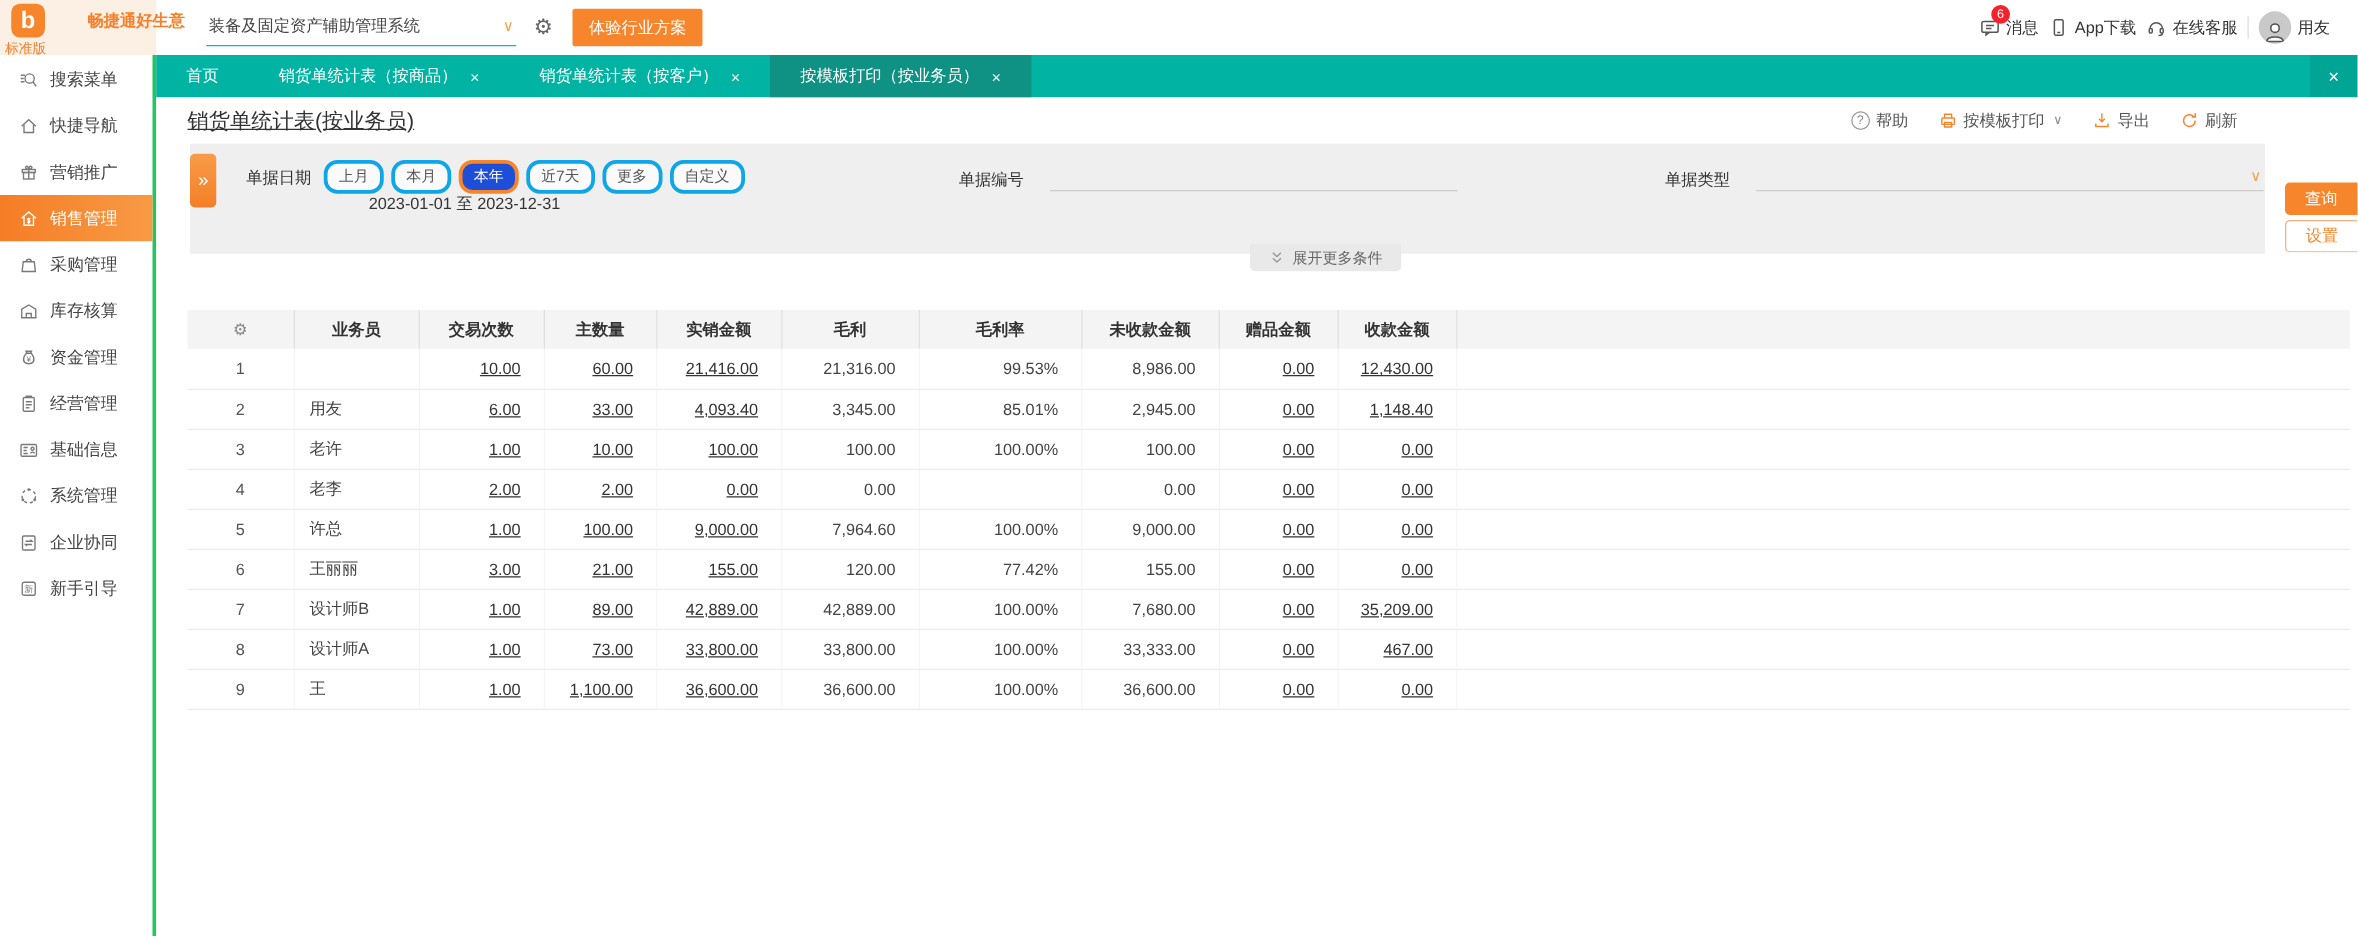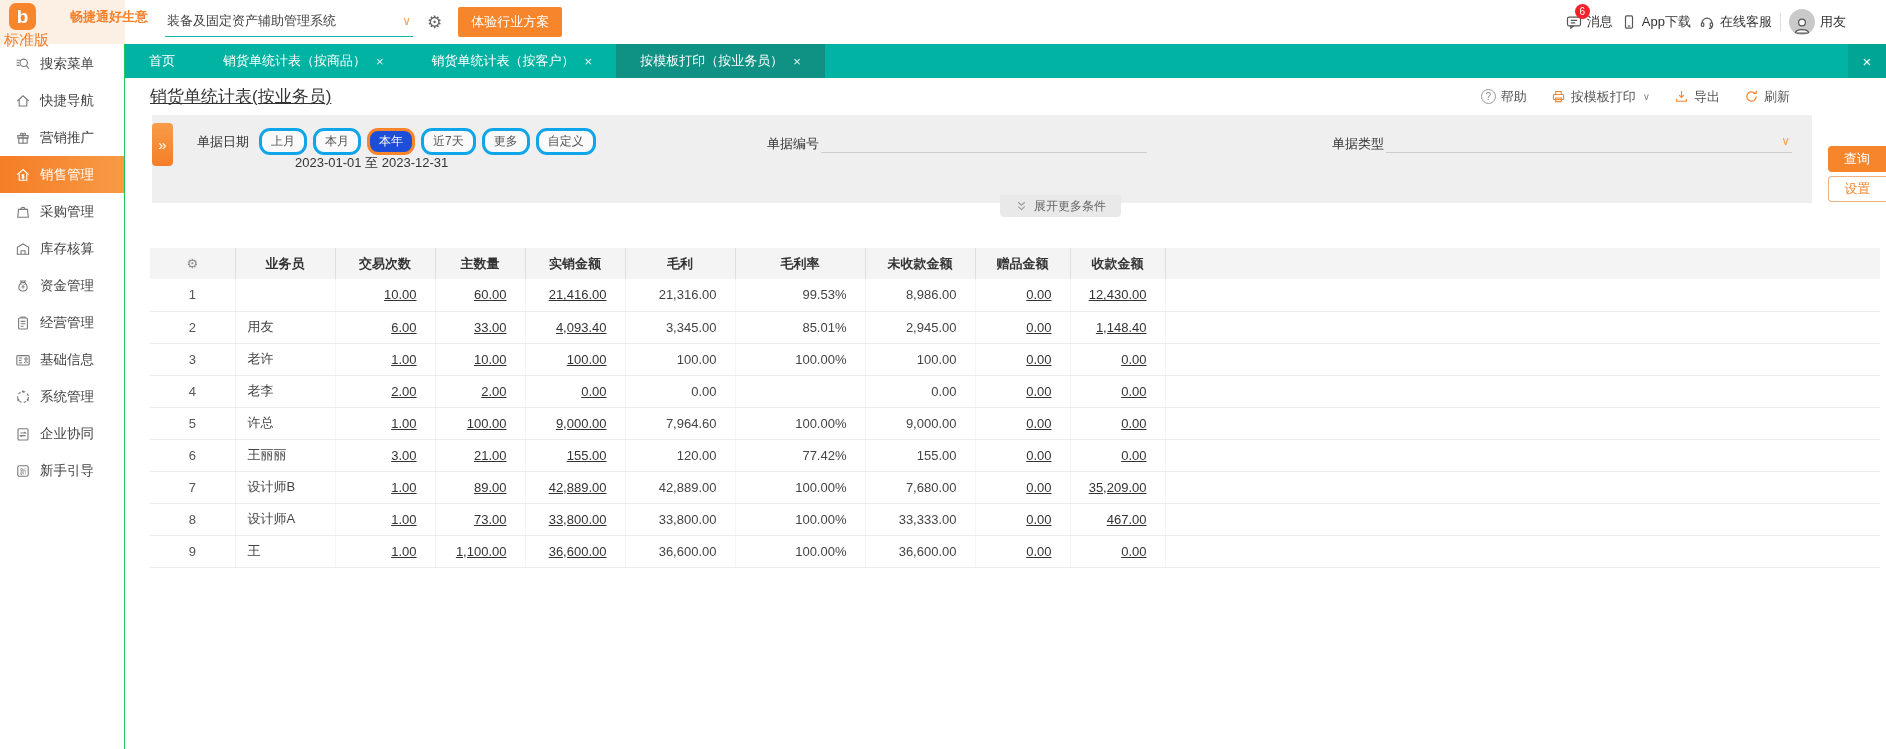--- a/index.html
+++ b/index.html
@@ -5,35 +5,35 @@
   * { box-sizing: border-box; margin: 0; padding: 0; }
   html,body { width:1886px; height:749px; overflow:hidden; background:#fff;
     font-family:"Liberation Sans","DejaVu Sans",sans-serif; }
   svg { display:block; }
 
   
   .topbar { position:absolute; top:0; left:0; width:1886px; height:44px; background:#fff; display:flex; align-items:center; z-index:5; }
   .logo-block { position:relative; flex:0 0 125px; width:125px; height:44px; background:#fcefe3; }
   .logo-mark { position:absolute; left:9px; top:3px; width:27px; height:27px; background:#f6852c; border-radius:7px; color:#fff; font-weight:bold; font-size:19px; display:flex; align-items:center; justify-content:center; }
   .logo-title { position:absolute; left:42px; top:8px; color:#f6802a; font-size:13px; font-weight:bold; white-space:nowrap;margin-left:28px; }
-  .logo-badge { position:absolute; left:4px; top:31px; color:#f6802a; font-size:15px; }
+  .logo-badge { position:absolute; left:4px; top:31px; color:#f6802a; font-size:11px; }
   .sys-select { margin-left:40px; display:flex; align-items:center; gap:8px; border-bottom:1px solid #14b8a6; padding:4px 2px 6px 2px; width:248px; }
   .sys-select .sel-text { font-size:13px; color:#444; white-space:nowrap; }
   .sys-select .chev { color:#f0a24f; font-size:12px; margin-left:auto; }
   .gear-glyph { margin-left:14px; color:#666; font-size:17px; cursor:pointer; }
   .trial-btn { margin-left:16px; background:#f6852c; color:#fff; font-size:13px; padding:6px 13px; border:none; border-radius:2px; cursor:pointer; }
-  .topbar-right { margin-left:auto; display:flex; align-items:center; gap:8px; padding-right:40px; font-size:13px; color:#333; }
+  .topbar-right { margin-left:auto; display:flex; align-items:center; gap:8px; padding-right:22px; font-size:13px; color:#333; }
   .tb-item { display:flex; align-items:center; gap:5px; position:relative; cursor:pointer; }
   .tb-item svg { stroke:#555; }
   .badge { position:absolute; top:-9px; left:9px; background:#f5222d; color:#fff; font-size:10px; min-width:15px; height:15px; border-radius:8px; display:flex; align-items:center; justify-content:center; padding:0 3px; }
   .tb-divider { width:1px; height:18px; background:#ddd; }
   .avatar { width:26px; height:26px; border-radius:50%; background:#c9c9c9; overflow:hidden; display:flex; align-items:flex-end; justify-content:center; }
 
   
-  .sidebar { position:absolute; top:44px; left:0; width:125px; bottom:0; background:#fff; border-right:1px solid #22c55e; padding-top:1px; }
+  .sidebar { position:absolute; top:44px; left:0; width:125px; bottom:0; background:#fff; border-right:3px solid #22c55e; padding-top:1px; }
   .side-item { height:37px; display:flex; align-items:center; gap:9px; padding-left:15px; font-size:13.5px; color:#444; cursor:pointer; }
   .side-item svg { stroke:#7a7a7a; flex:0 0 16px; }
   .side-item.active { background:linear-gradient(270deg,#f89a45,#f57d26); color:#fff; }
   .side-item.active svg { stroke:#fff; }
 
   
   .tabbar { position:absolute; left:125px; top:44px; width:1761px; height:34px; background:#01b3a2; display:flex; align-items:stretch; }
   .tab { display:flex; align-items:center; gap:10px; padding:0 24px; color:#fff; font-size:13px; cursor:pointer; white-space:nowrap; }
   .tab.active { background:#0f9184; }
   .tab-close { font-size:13px; opacity:.9; cursor:pointer; }
@@ -51,21 +51,21 @@
 
   
   .filter-zone { position:absolute; top:37px; left:27px; width:1660px; height:88px; background:#efefef; }
   .collapse-btn { position:absolute; left:0; top:8px; width:21px; height:43px; background:linear-gradient(180deg,#f89c49,#f57e27); border-radius:4px; color:#fff; font-size:15px; display:flex; align-items:center; justify-content:center; cursor:pointer; }
   .f-date { position:absolute; left:45px; top:13px; display:flex; align-items:center; gap:10px; }
   .f-label { font-size:13px; color:#333; white-space:nowrap; }
   .pill-row { display:flex; gap:6px; }
   .pill { border:3px solid #0ea5e9; border-radius:11px; padding:2px 9px; font-size:12px; color:#555; background:#fafafa; cursor:pointer; white-space:nowrap; }
   .pill.active { background:#1d4ed8; border-color:#f6852c; color:#fff; }
   .date-range { position:absolute; left:143px; top:39px; font-size:13px; color:#333; cursor:pointer; }
-  .f-field { position:absolute; top:16px; display:flex; align-items:flex-end; gap:2px; }
+  .f-field { position:absolute; top:16px; display:flex; align-items:flex-end; gap:21px; }
   .f-billno { left:615px; }
   .f-billtype { left:1180px; }
   .line-input { border:none; outline:none; background:transparent; border-bottom:1px solid #ccc; height:22px; font-size:13px; color:#333; }
   .billno-input { width:326px; }
   .billtype-wrap { position:relative; }
   .billtype-input { width:406px; }
   .billtype-chev { position:absolute; right:2px; top:3px; color:#f0a24f; font-size:12px; pointer-events:none; }
 
   .query-btn { position:absolute; right:0; top:68px; width:58px; height:26px; background:#f6852c; color:#fff; border:none; border-radius:4px 0 0 4px; font-size:13px; cursor:pointer; }
   .settings-btn { position:absolute; right:0; top:98px; width:58px; height:26px; background:#fff; color:#f6852c; border:1px solid #f2b183; border-right:none; border-radius:4px 0 0 4px; font-size:13px; cursor:pointer; }

